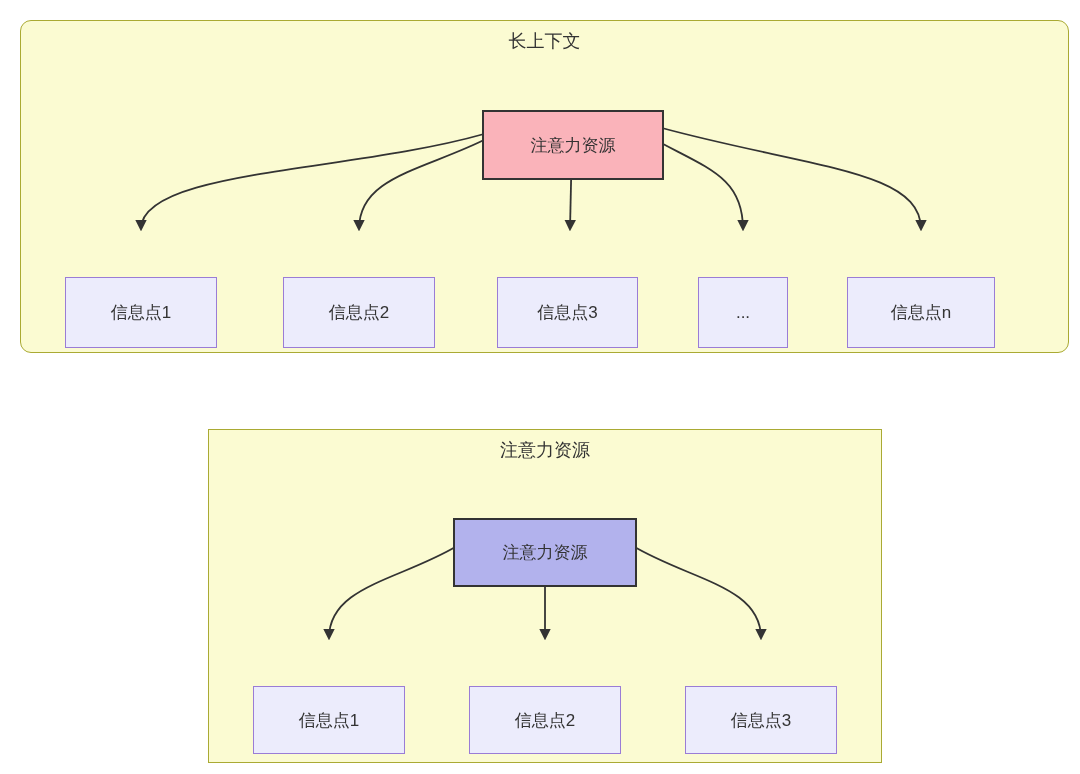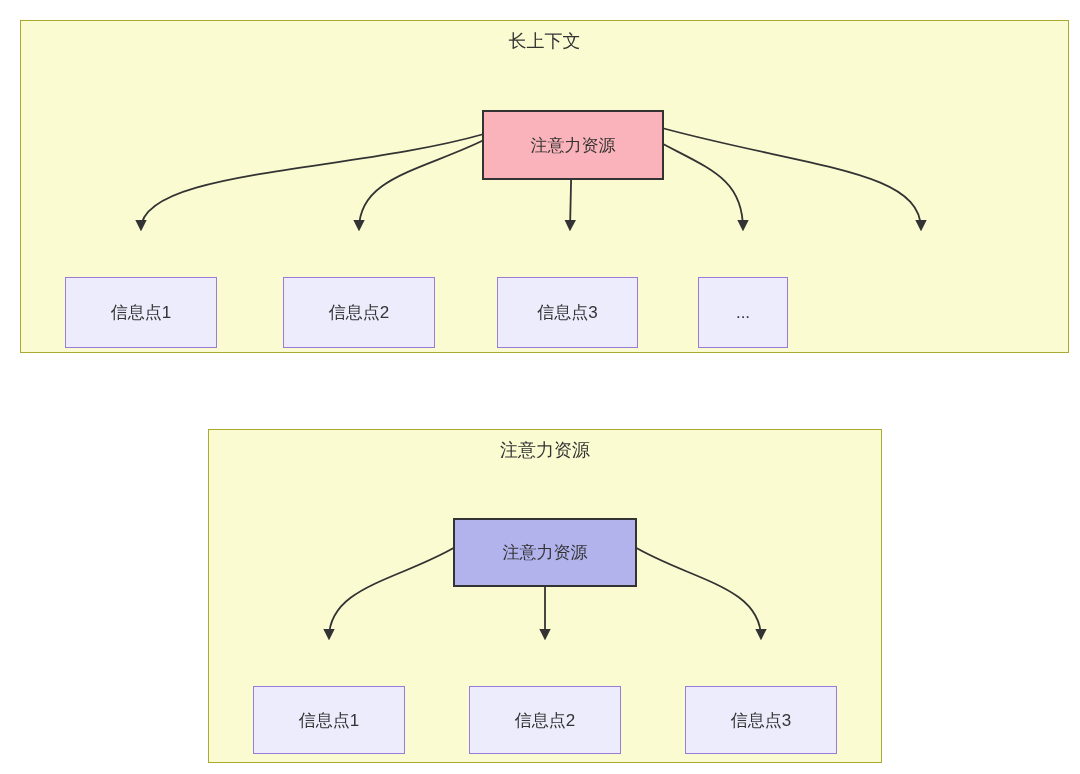--- a/index.html
+++ b/index.html
@@ -64,21 +64,21 @@
   svg.arrows .arrowhead {
     fill: var(--arrow, #333333);
     stroke: none;
   }
 </style>
 </head>
 <body>
 
 <div class="canvas">
 
-  <div class="container" style="left:20px; top:20px; width:1049px; height:333px;">
+  <div class="container" style="left:20px; top:20px; width:1049px; height:333px;border-radius:11px;">
     <div class="container-title">长上下文</div>
   </div>
 
   <div class="container" style="left:208px; top:429px; width:674px; height:334px;">
     <div class="container-title">注意力资源</div>
   </div>
 
   <svg class="arrows" viewBox="0 0 1080 774" xmlns="http://www.w3.org/2000/svg">
     <defs>
       <marker id="arrowhead" viewBox="0 0 10 10" refX="8" refY="5" markerWidth="6.5" markerHeight="6.5" orient="auto-start-reverse">
@@ -106,20 +106,23 @@
   </div>
   <div class="node info" style="left:283px; top:235px; width:152px; height:71px;">
     <span>信息点2</span>
   </div>
   <div class="node info" style="left:497px; top:235px; width:141px; height:71px;">
     <span>信息点3</span>
   </div>
   <div class="node info" style="left:698px; top:235px; width:90px; height:71px;">
     <span>...</span>
   </div>
+  <div class="node info" style="left:847px; top:235px; width:148px; height:71px;">
+    <span>信息点n</span>
+  </div>
 
   <div class="node attention short-fill" style="left:453px; top:476px; width:184px; height:69px;">
     <span>注意力资源</span>
   </div>
 
   <div class="node info" style="left:253px; top:644px; width:152px; height:68px;">
     <span>信息点1</span>
   </div>
   <div class="node info" style="left:469px; top:644px; width:152px; height:68px;">
     <span>信息点2</span>

